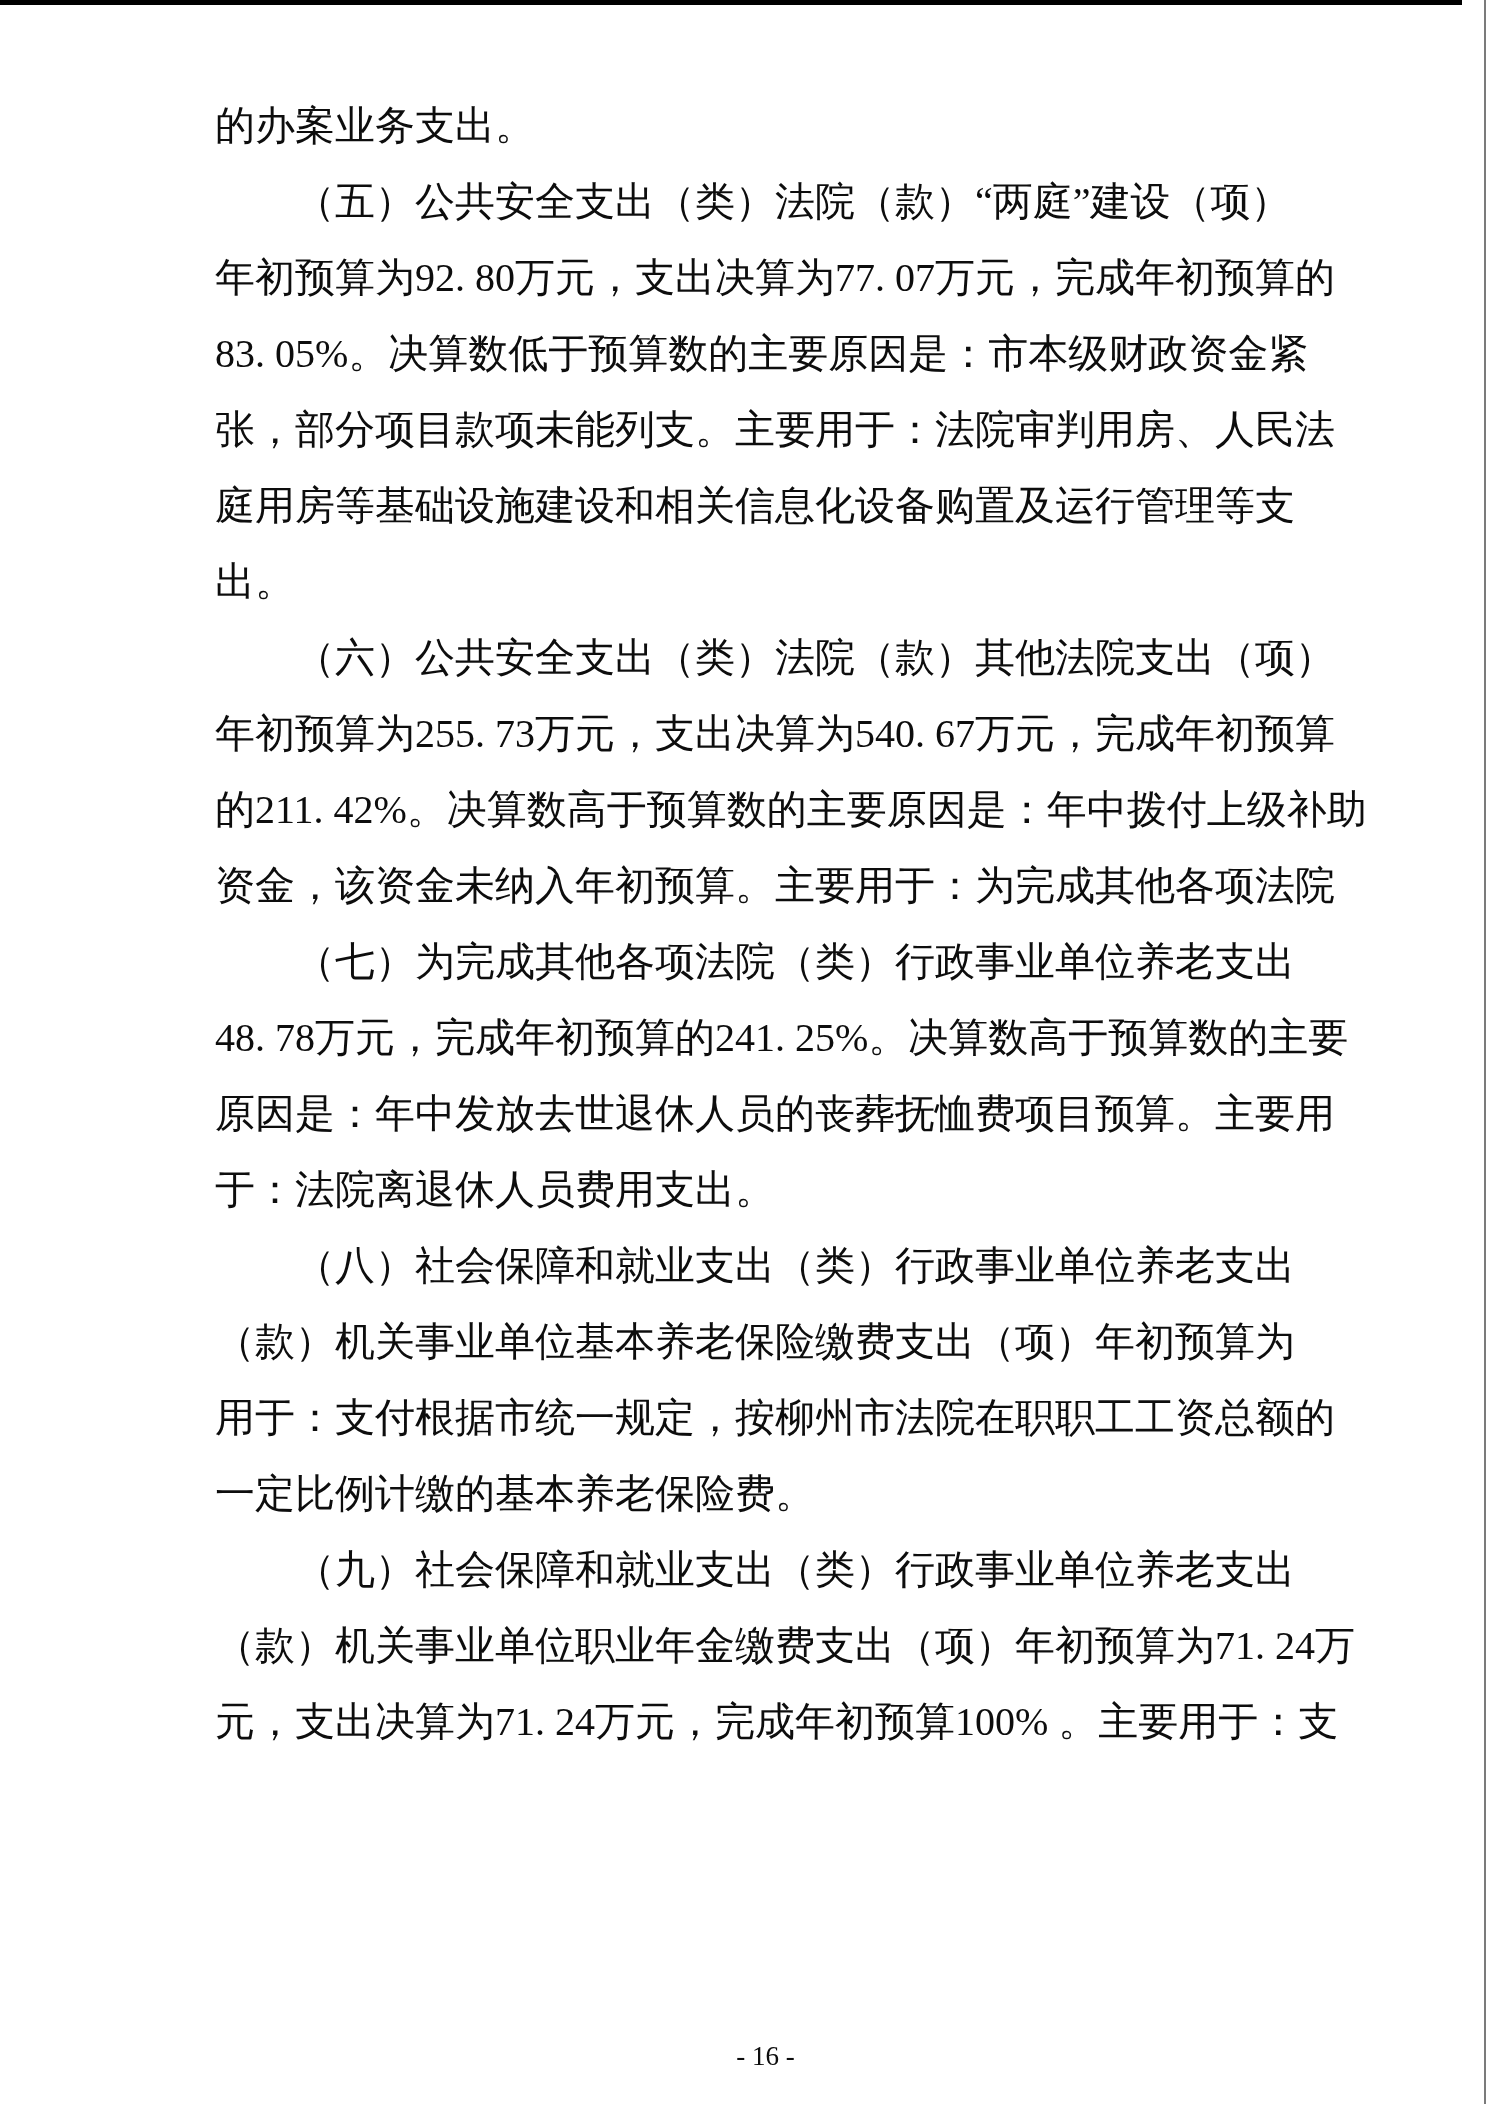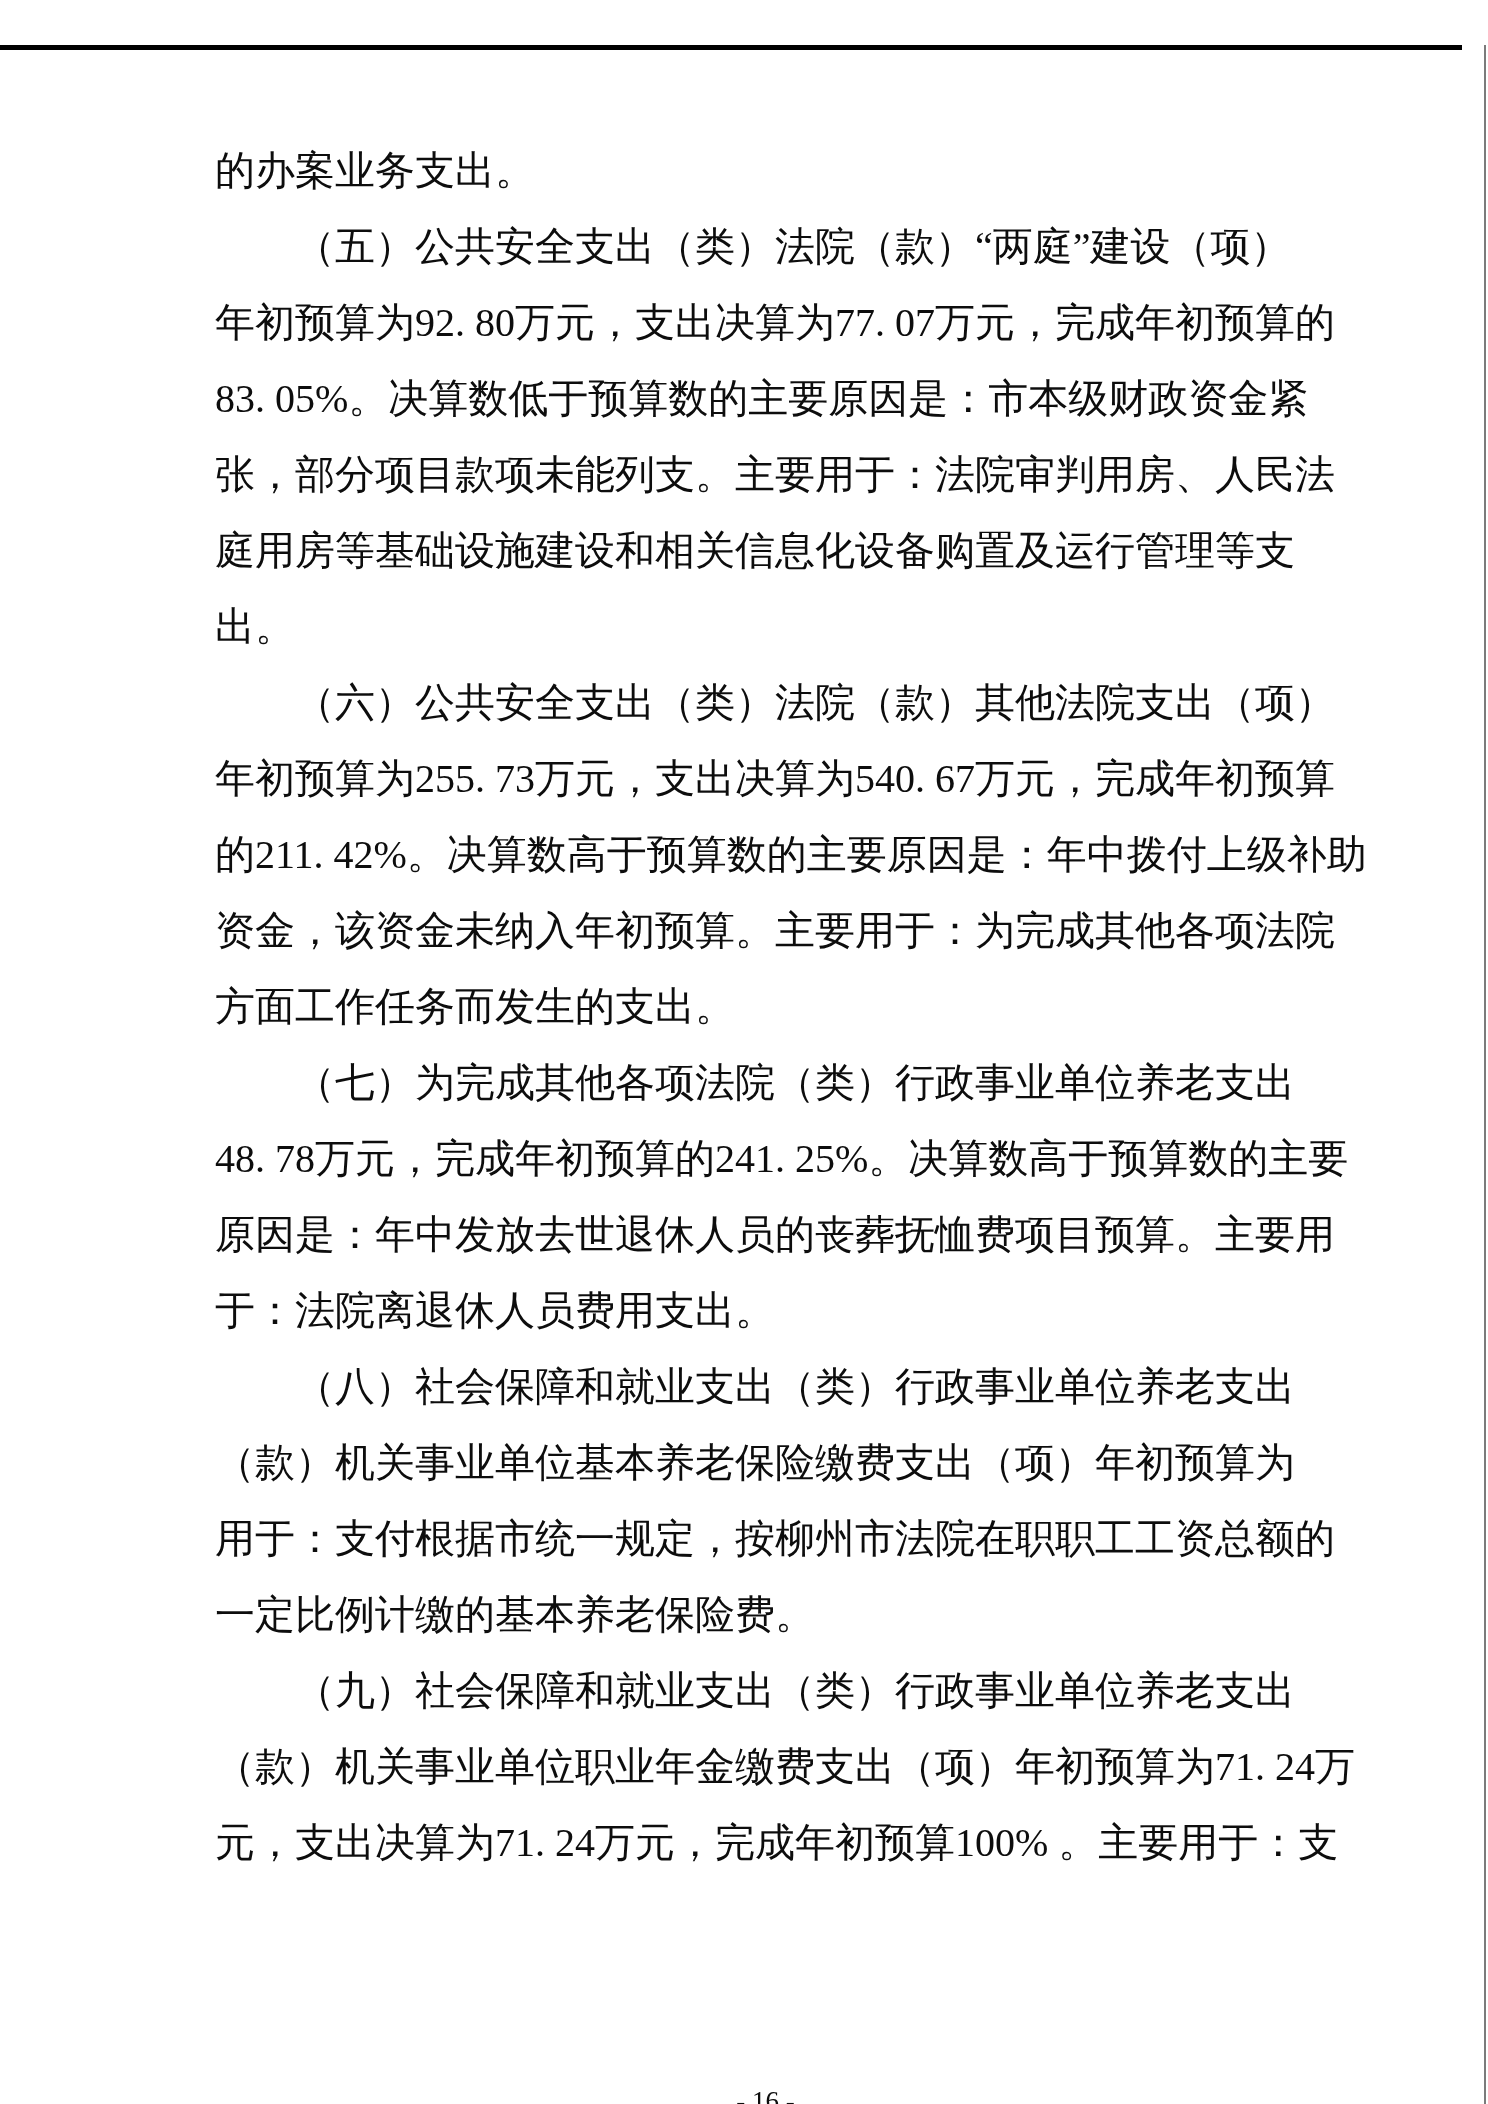--- a/index.html
+++ b/index.html
@@ -9,21 +9,20 @@
   body {
     width: 1488px;
     height: 2104px;
     position: relative;
     overflow: hidden;
     font-family: "Liberation Serif", "DejaVu Serif", serif;
   }
   .page {
     position: absolute;
     inset: 0;
-    margin-top: 45px;
   }
   .scan-edge-top {
     position: absolute;
     top: 0;
     left: 0;
     width: 1462px;
     height: 5px;
   }
   .scan-edge-right {
     position: absolute;
@@ -71,21 +70,20 @@
       <div class="line para-start">（五）公共安全支出（类）法院（款）“两庭”建设（项）</div>
       <div class="line">年初预算为92. 80万元，支出决算为77. 07万元，完成年初预算的</div>
       <div class="line">83. 05%。决算数低于预算数的主要原因是：市本级财政资金紧</div>
       <div class="line">张，部分项目款项未能列支。主要用于：法院审判用房、人民法</div>
       <div class="line">庭用房等基础设施建设和相关信息化设备购置及运行管理等支</div>
       <div class="line">出。</div>
       <div class="line para-start">（六）公共安全支出（类）法院（款）其他法院支出（项）</div>
       <div class="line">年初预算为255. 73万元，支出决算为540. 67万元，完成年初预算</div>
       <div class="line">的211. 42%。决算数高于预算数的主要原因是：年中拨付上级补助</div>
       <div class="line">资金，该资金未纳入年初预算。主要用于：为完成其他各项法院</div>
-      <div class="line">方面工作任务而发生的支出。</div>
       <div class="line para-start">（七）为完成其他各项法院（类）行政事业单位养老支出</div>
       <div class="line">48. 78万元，完成年初预算的241. 25%。决算数高于预算数的主要</div>
       <div class="line">原因是：年中发放去世退休人员的丧葬抚恤费项目预算。主要用</div>
       <div class="line">于：法院离退休人员费用支出。</div>
       <div class="line para-start">（八）社会保障和就业支出（类）行政事业单位养老支出</div>
       <div class="line">（款）机关事业单位基本养老保险缴费支出（项）年初预算为</div>
       <div class="line">用于：支付根据市统一规定，按柳州市法院在职职工工资总额的</div>
       <div class="line">一定比例计缴的基本养老保险费。</div>
       <div class="line para-start">（九）社会保障和就业支出（类）行政事业单位养老支出</div>
       <div class="line">（款）机关事业单位职业年金缴费支出（项）年初预算为71. 24万</div>

